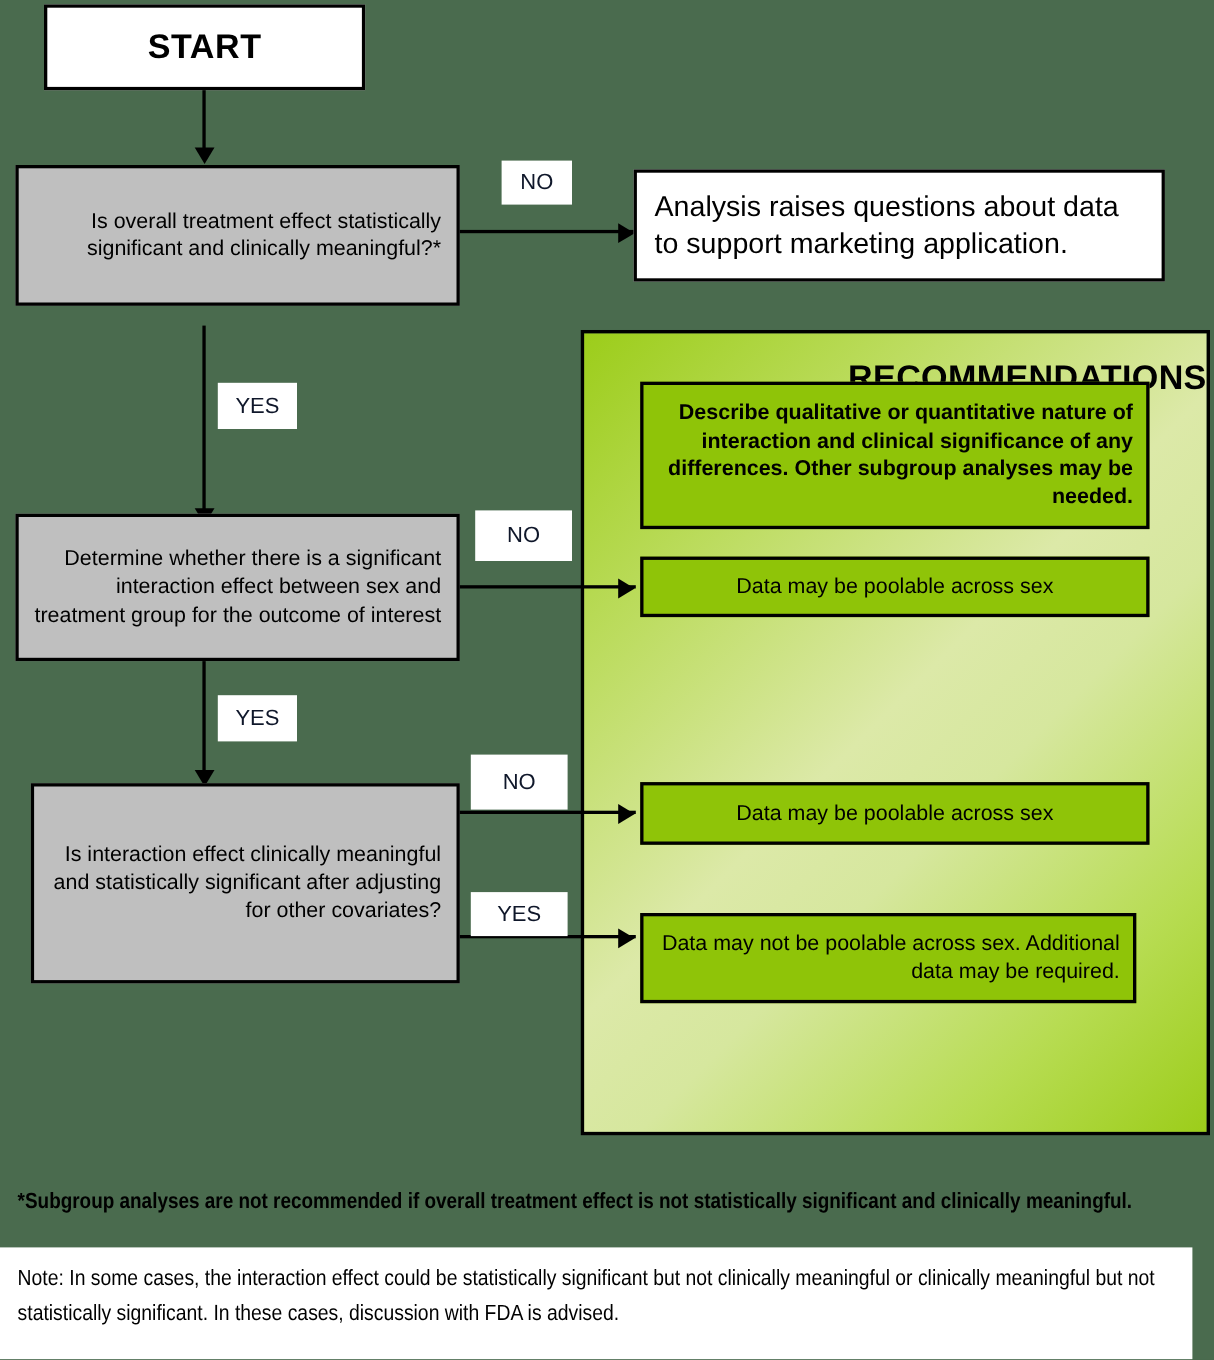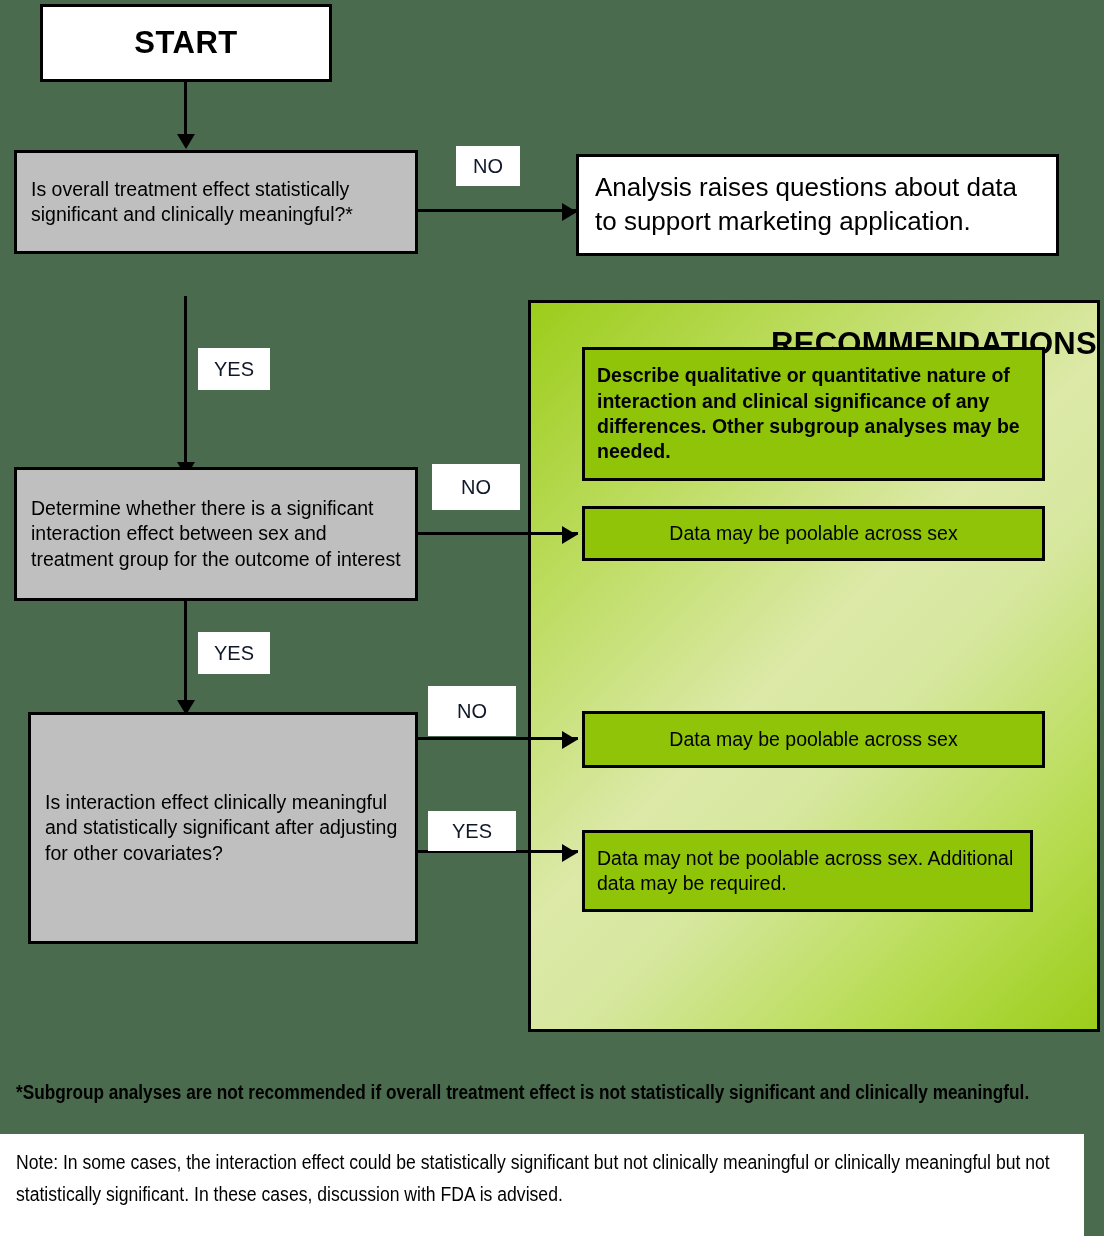--- a/index.html
+++ b/index.html
@@ -17,21 +17,21 @@
   }
 
   
   .box {
     position: absolute;
     box-sizing: border-box;
     border: 3px solid #000000;
     display: flex;
     align-items: center;
     justify-content: center;
-    text-align: left;
+    text-align: right;
     line-height: 1.30;
     color: #000000;
   }
   .box-white   { background: #ffffff; }
   .box-gray    { background: #bfbfbf; }
   .box-green   { background: #8fc408; }
 
   .start-box {
     font-size: 31px;
     font-weight: bold;
@@ -155,21 +155,21 @@
     <span>Data may not be poolable across sex. Additional data may be required.</span>
   </div>
 
   <div class="box box-white start-box" style="left:40px; top:4px; width:292px; height:78px;">
     <span>START</span>
   </div>
 
   <div class="vline" style="left:184px; top:82px; width:3px; height:56px;"></div>
   <div class="arrow-down" style="left:177px; top:134px;"></div>
 
-  <div class="box box-gray decision-box" style="left:14px; top:150px; width:404px; height:104px;">
+  <div class="box box-gray decision-box" style="left:14px; top:150px; width:404px; height:128px;">
     <span>Is overall treatment effect statistically significant and clinically meaningful?*</span>
   </div>
 
   <div class="hline" style="left:418px; top:209px; width:160px;"></div>
   <div class="arrow-right" style="left:562px; top:203px;"></div>
   <div class="chip" style="left:456px; top:146px; width:64px; height:40px;">NO</div>
 
   <div class="box box-white outcome-box" style="left:576px; top:154px; width:483px; height:102px; justify-content:flex-start; text-align:left;">
     <span style="display:block; width:100%;">Analysis raises questions about data to support marketing application.</span>
   </div>
@@ -183,21 +183,21 @@
   </div>
 
   <div class="hline" style="left:418px; top:532px; width:160px;"></div>
   <div class="arrow-right" style="left:562px; top:526px;"></div>
   <div class="chip" style="left:432px; top:464px; width:88px; height:46px;">NO</div>
 
   <div class="vline" style="left:184px; top:601px; width:3px; height:106px;"></div>
   <div class="arrow-down" style="left:177px; top:700px;"></div>
   <div class="chip" style="left:198px; top:632px; width:72px; height:42px;">YES</div>
 
-  <div class="box box-gray decision-box" style="left:28px; top:712px; width:390px; height:232px;">
+  <div class="box box-gray decision-box" style="left:28px; top:712px; width:390px; height:182px;">
     <span>Is interaction effect clinically meaningful and statistically significant after adjusting for other covariates?</span>
   </div>
 
   <div class="hline" style="left:418px; top:737px; width:160px;"></div>
   <div class="arrow-right" style="left:562px; top:731px;"></div>
   <div class="chip" style="left:428px; top:686px; width:88px; height:50px;">NO</div>
 
   <div class="hline" style="left:418px; top:850px; width:160px;"></div>
   <div class="arrow-right" style="left:562px; top:844px;"></div>
   <div class="chip" style="left:428px; top:811px; width:88px; height:40px;">YES</div>

